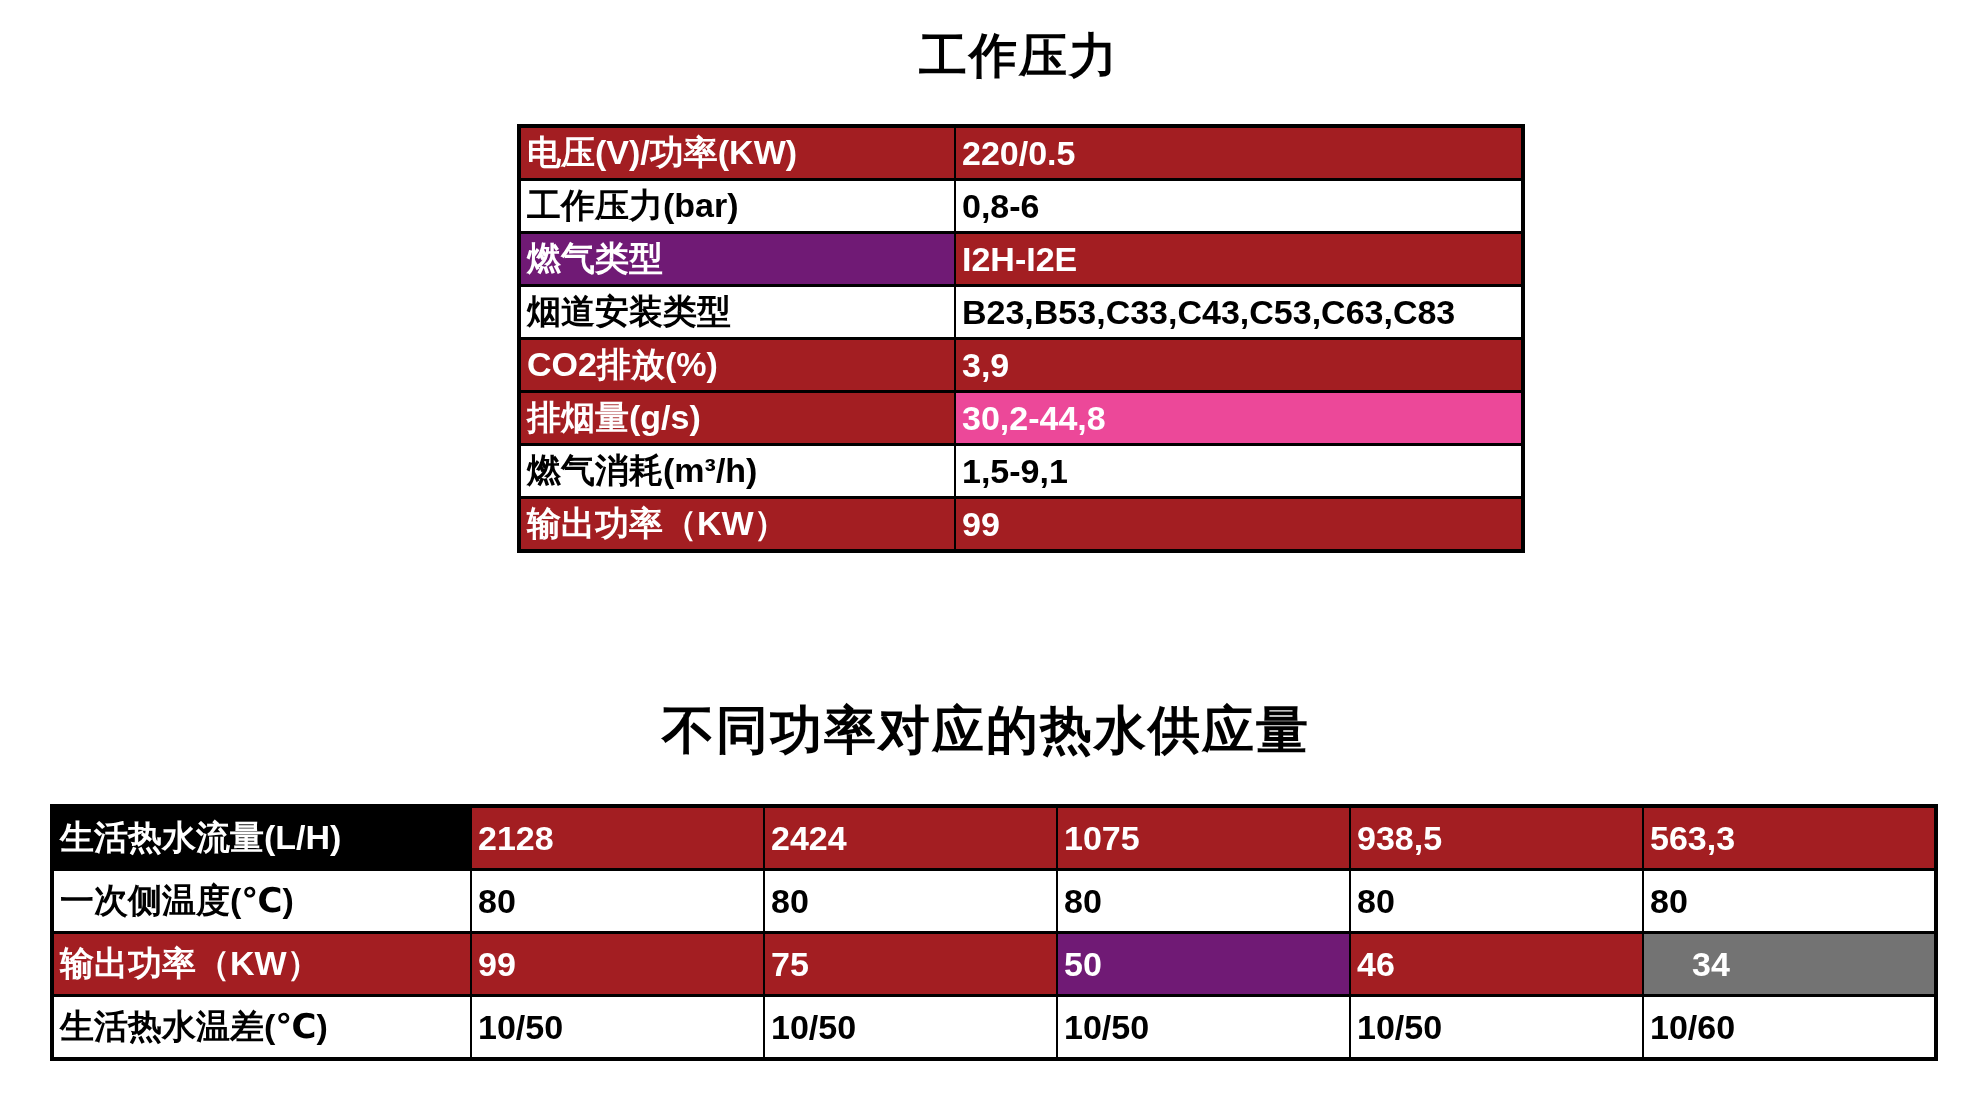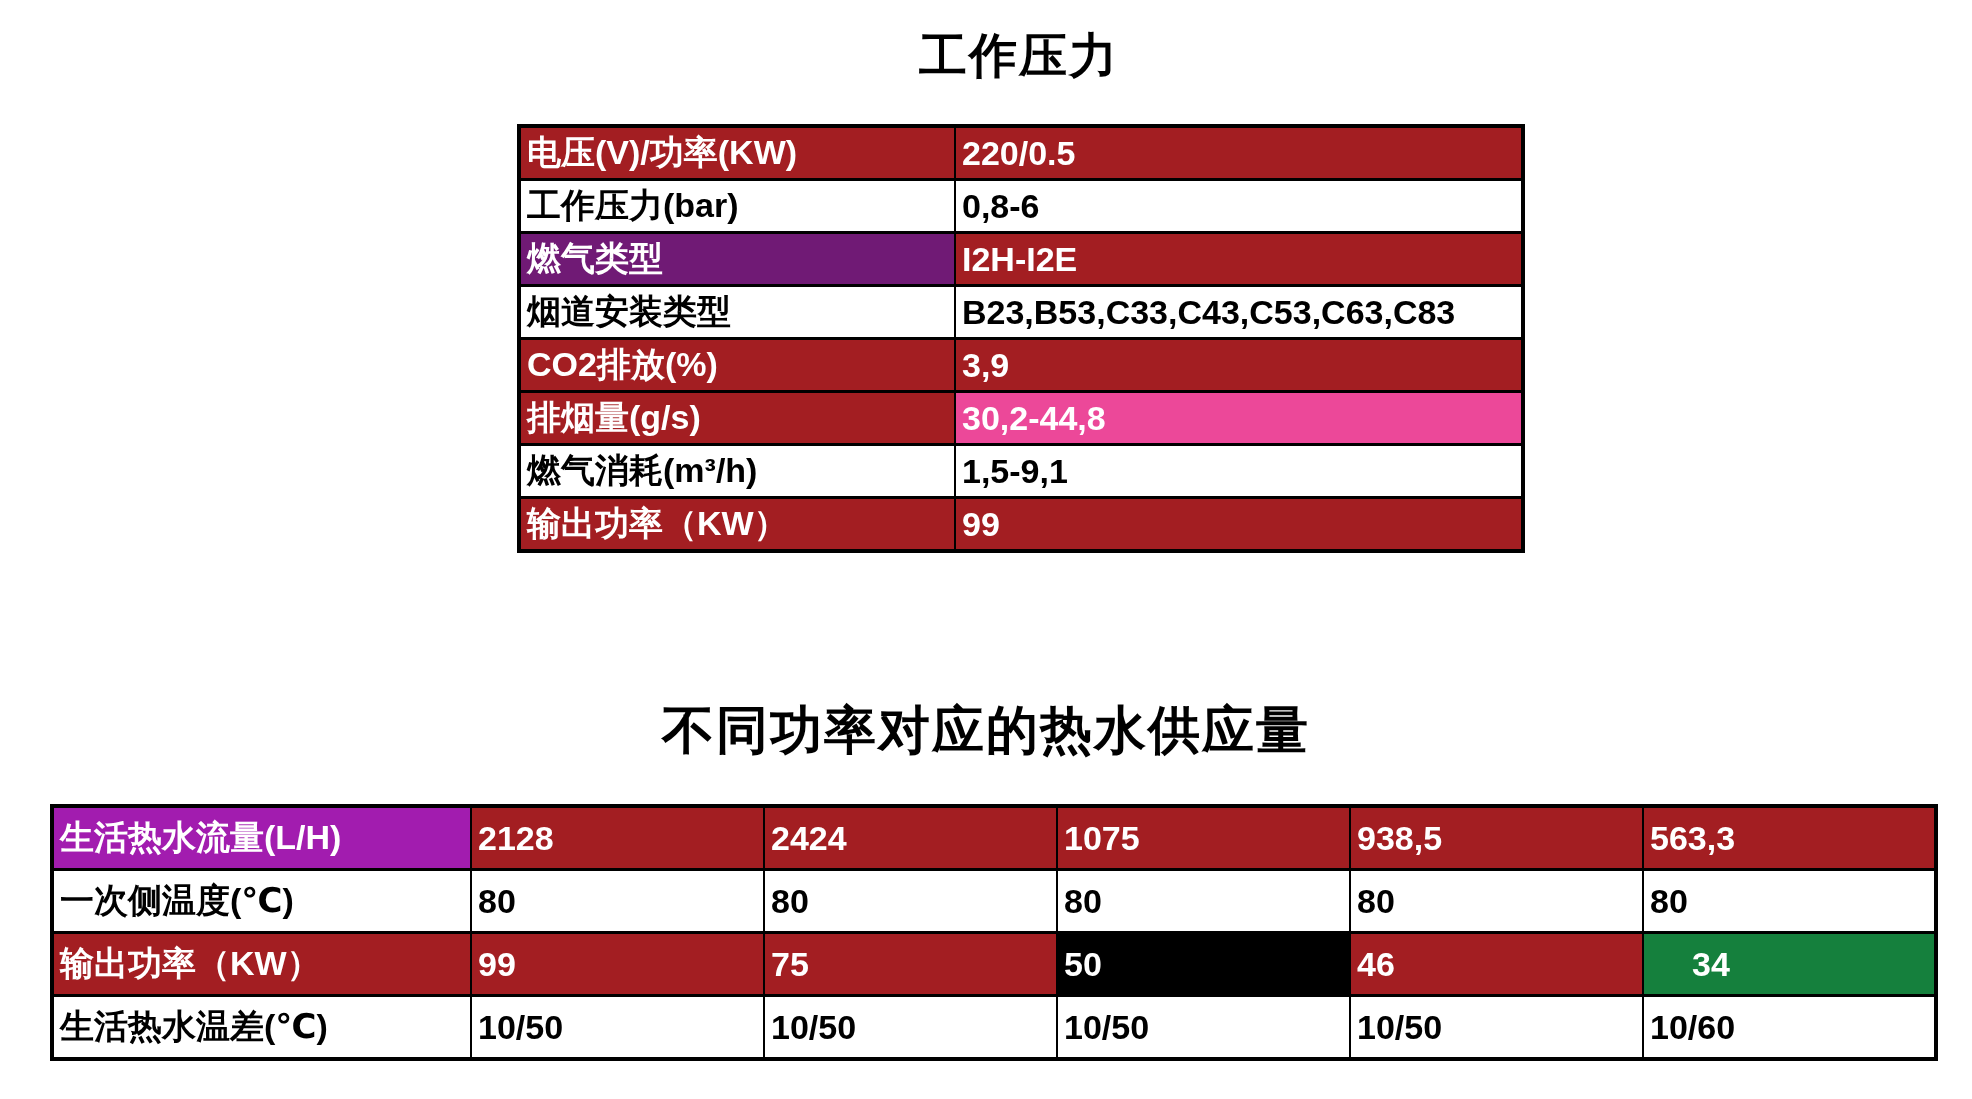--- a/index.html
+++ b/index.html
@@ -126,42 +126,42 @@
     <colgroup>
       <col style="width:419px">
       <col style="width:293px">
       <col style="width:293px">
       <col style="width:293px">
       <col style="width:293px">
       <col style="width:293px">
     </colgroup>
     <tbody id="supply-body">
         <tr class="hl">
-          <td style="background: #a21caf;">生活热水流量(L/H)</td>
+          <td style="background: #000000;">生活热水流量(L/H)</td>
           <td style="background: rgb(163, 30, 34);">2128</td>
           <td style="background: rgb(163, 30, 34);">2424</td>
           <td style="background: rgb(163, 30, 34);">1075</td>
           <td style="background: rgb(163, 30, 34);">938,5</td>
           <td style="background: rgb(163, 30, 34);">563,3</td>
         </tr>
         <tr>
           <td>一次侧温度(℃)</td>
           <td>80</td>
           <td>80</td>
           <td>80</td>
           <td>80</td>
           <td>80</td>
         </tr>
         <tr class="hl">
           <td style="background: rgb(163, 30, 34);">输出功率（KW）</td>
           <td style="background: rgb(163, 30, 34);">99</td>
           <td style="background: rgb(163, 30, 34);">75</td>
-          <td style="background: #000000;">50</td>
+          <td style="background: #701a75;">50</td>
           <td style="background: rgb(163, 30, 34);">46</td>
-          <td style="background: #15803d; padding-left: 48px;">34</td>
+          <td style="background: #737373; padding-left: 48px;">34</td>
         </tr>
         <tr>
           <td>生活热水温差(℃)</td>
           <td>10/50</td>
           <td>10/50</td>
           <td>10/50</td>
           <td>10/50</td>
           <td>10/60</td>
         </tr>
       </tbody>

